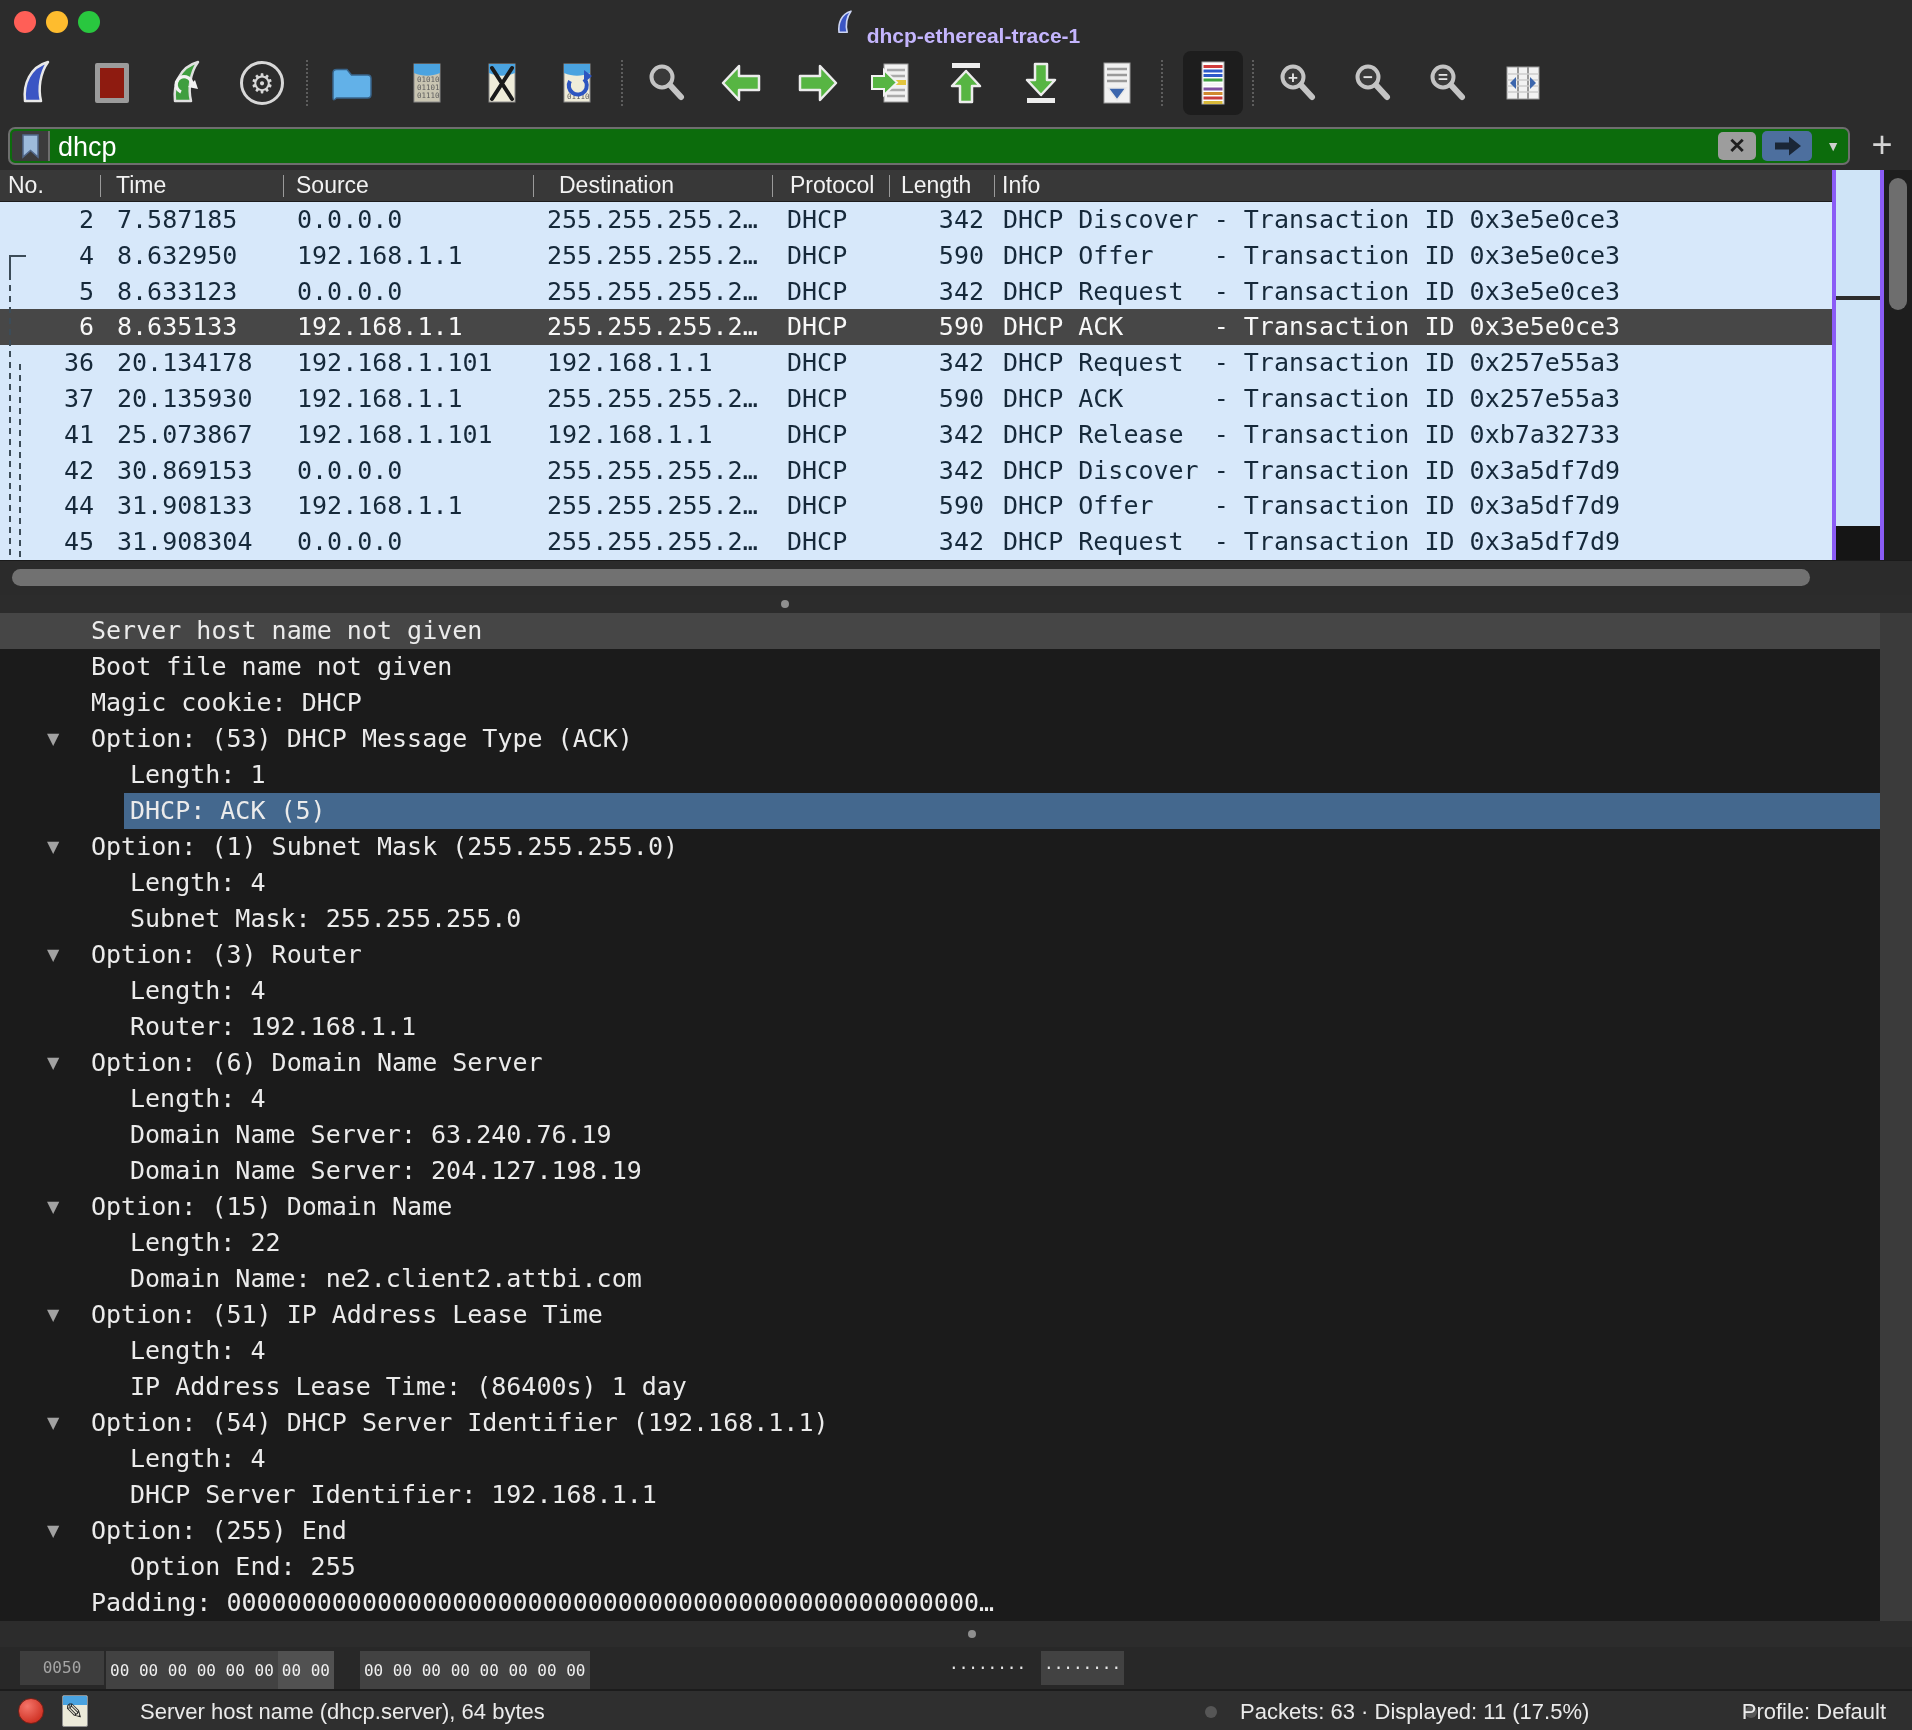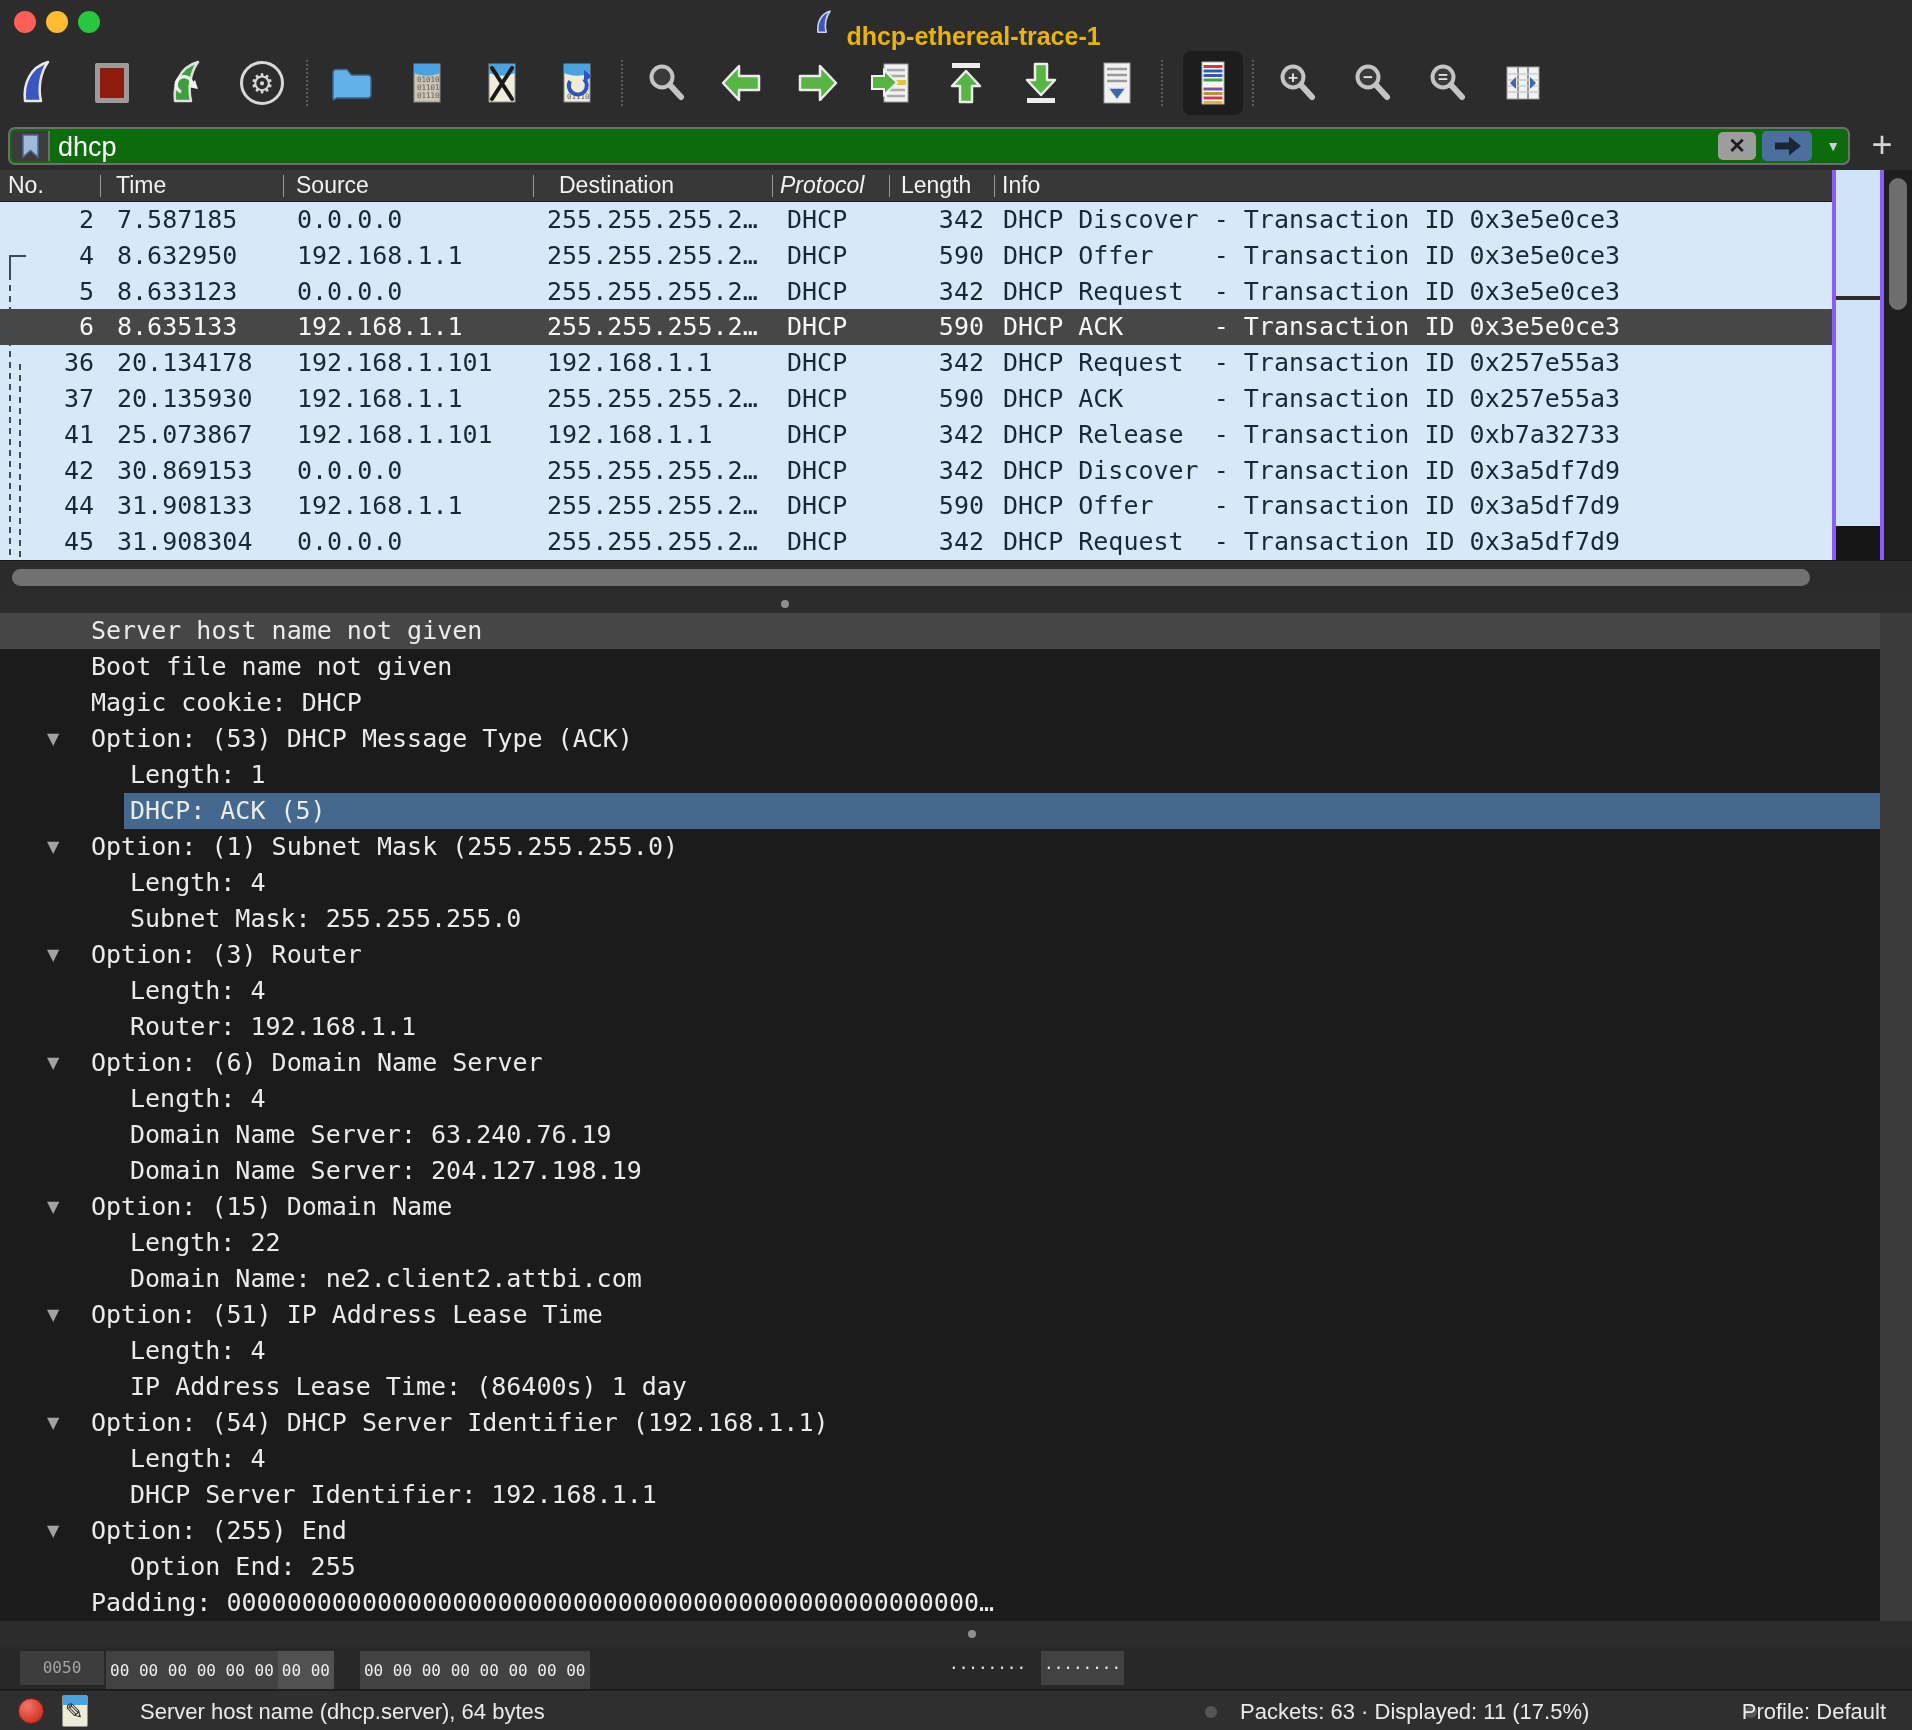--- a/index.html
+++ b/index.html
@@ -5,21 +5,21 @@
   html,body{margin:0;padding:0;width:1912px;height:1730px;background:#262626;overflow:hidden;
     font-family:"Liberation Sans",sans-serif;-webkit-font-smoothing:antialiased;}
   .window{position:relative;width:1912px;height:1730px;background:#262626;}
 
   
   .titlebar{height:44px;background:#2c2c2c;position:relative;display:flex;align-items:center;justify-content:center;}
   .traffic{position:absolute;left:14px;top:11px;display:flex;gap:10px;}
   .tl{width:22px;height:22px;border-radius:50%;}
   .tl.red{background:#ff5f57;}.tl.yellow{background:#febc2e;}.tl.green{background:#29c73f;}
   .title-wrap{display:flex;align-items:center;gap:9px;}
-  .title-text{color:#eab308;font-size:25px;font-weight:600;margin-top:28px;}
+  .title-text{color:#c4b5fd;font-size:21px;font-weight:600;margin-top:28px;}
 
   .toolbar{height:78px;background:#2c2c2c;display:flex;align-items:center;padding-left:13px;}
   .tbi{width:48px;height:52px;display:flex;align-items:center;justify-content:center;margin-right:27px;flex:0 0 auto;}
   .tbi svg{width:48px;height:48px;}
   .tb-sep{width:0;border-left:2px dotted #5d5d5d;height:46px;margin:0 20px 0 -7px;flex:0 0 auto;}
   .pressed{background:#1d1d1d;border-radius:8px;height:64px;width:60px;display:flex;align-items:center;justify-content:center;margin-right:16px;}
   .pressed .tbi{margin-right:0;}
   .gear-ring{width:38px;height:38px;border:3px solid #d8d8d8;border-radius:50%;display:flex;align-items:center;justify-content:center;}
   .gear-glyph{font-size:27px;color:#d8d8d8;font-family:"DejaVu Sans",sans-serif;line-height:1;}
   .stop-sq{width:24px;height:30px;background:#8e1b10;border:5px solid #9b9b9b;border-radius:2px;}
@@ -39,21 +39,21 @@
   .plus-btn{position:absolute;left:1862px;top:3px;width:40px;height:40px;color:#d5d5d5;font-size:36px;font-weight:300;
     display:flex;align-items:center;justify-content:center;}
 
   
   .pktarea{position:relative;height:390px;background:#8b5cf6;}
   .pkt-header{display:flex;width:1832px;height:32px;background:#383838;color:#f2f2f2;font-size:23px;border-bottom:1px solid #1c1c1c;box-sizing:border-box;}
   .hcell{position:relative;height:32px;line-height:30px;box-sizing:border-box;overflow:hidden;}
   .hcell::before{content:'';position:absolute;left:0;top:5px;bottom:5px;width:1px;background:#9a9a9a;}
   .hcell.c0::before{display:none;}
   .hcell.c0 span{padding-left:8px;}.hcell.c1 span{padding-left:16px;}.hcell.c2 span{padding-left:13px;}
-  .hcell.c3 span{padding-left:26px;}.hcell.c4 span{padding-left:8px;font-style:italic;}.hcell.c5 span{padding-left:12px;}
+  .hcell.c3 span{padding-left:26px;}.hcell.c4 span{padding-left:18px;}.hcell.c5 span{padding-left:12px;}
   .hcell.c6 span{padding-left:8px;}
   .hcell span{display:inline-block;}
   .c0{width:100px;}.c1{width:183px;}.c2{width:250px;}.c3{width:239px;}.c4{width:117px;}.c5{width:105px;}.c6{flex:1;}
   .pkt-rows{position:relative;width:1832px;height:358px;background:#d7e8fa;
     font-family:"DejaVu Sans Mono",monospace;font-size:25px;color:#16293a;}
   .prow{display:flex;height:35.8px;line-height:35.8px;}
   .prow.sel{background:#474747;color:#f7f7f7;}
   .cell{box-sizing:border-box;overflow:hidden;white-space:pre;}
   .cell.c0{text-align:right;padding-right:6px;}
   .cell.c1{padding-left:17px;}.cell.c2{padding-left:14px;}.cell.c3{padding-left:14px;}

